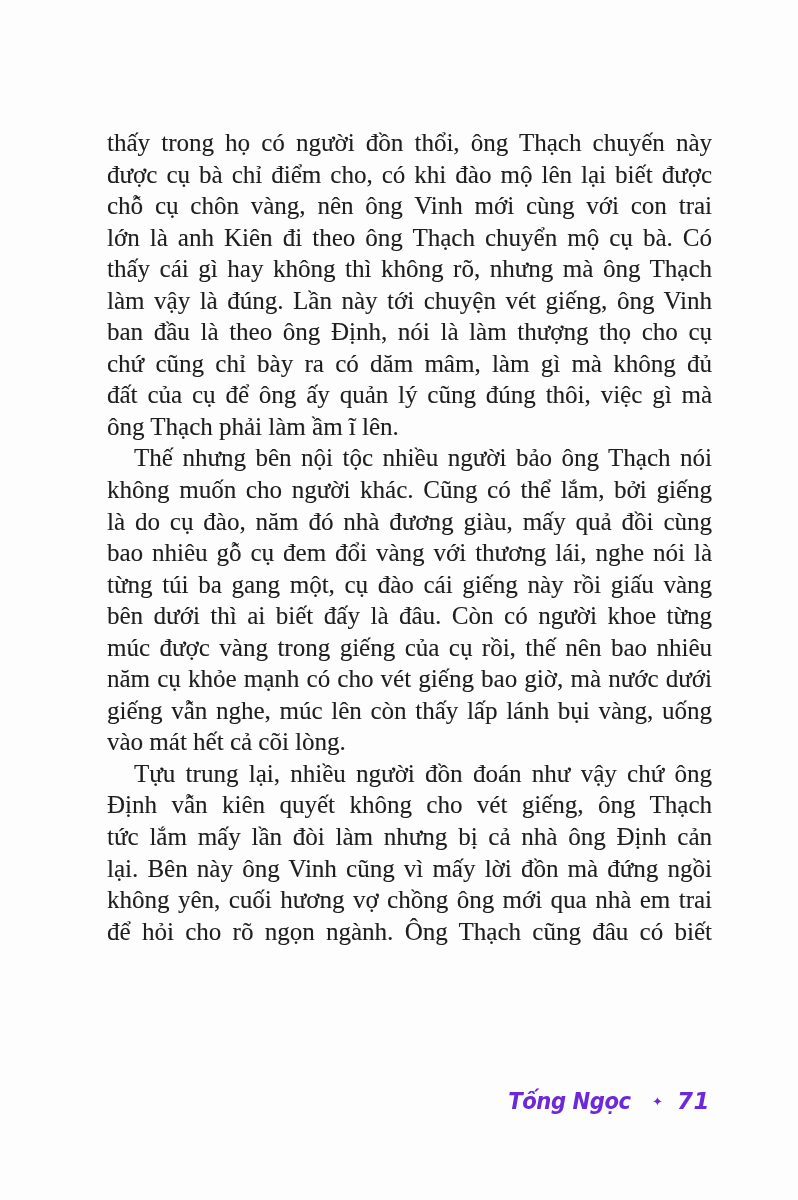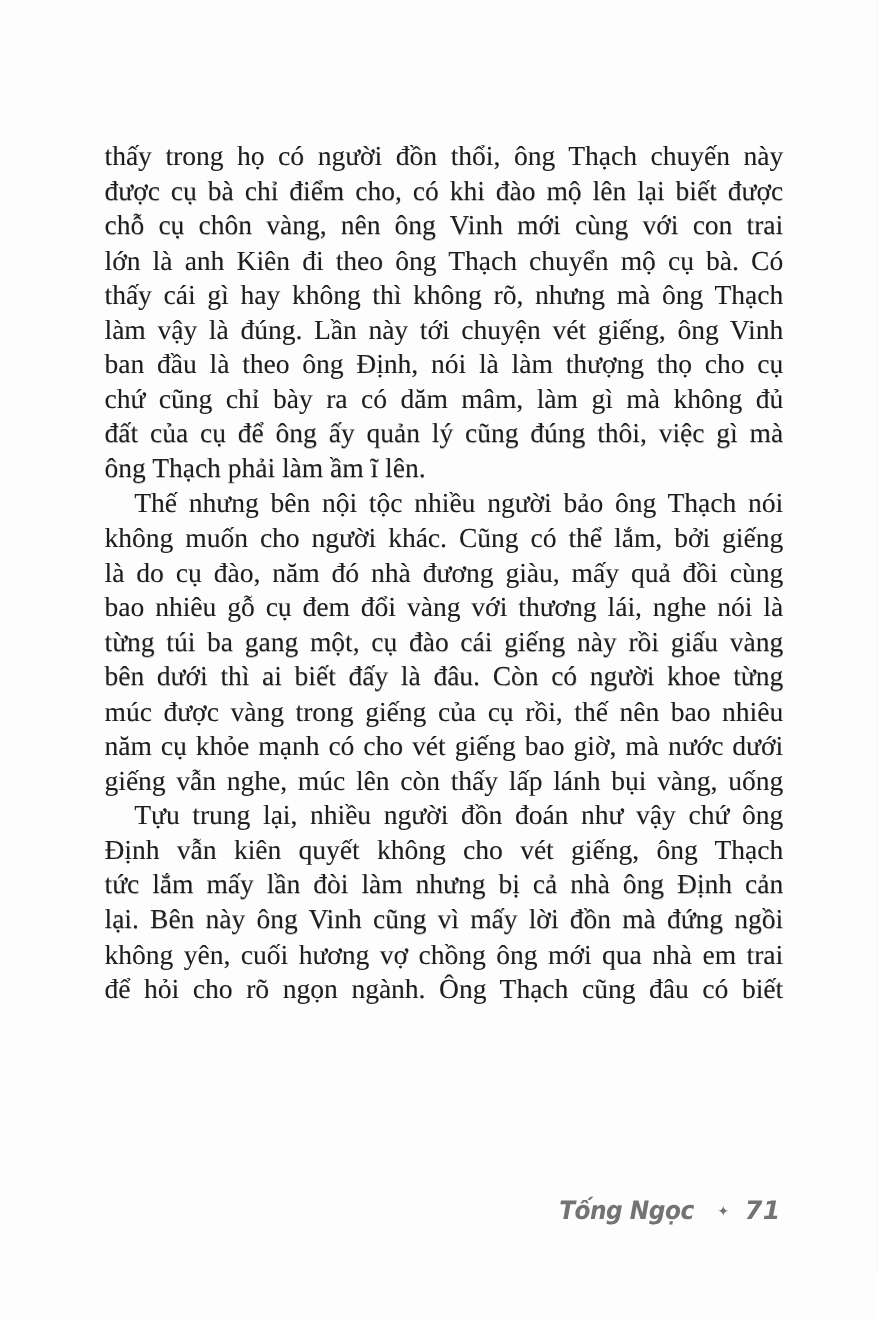--- a/index.html
+++ b/index.html
@@ -27,34 +27,35 @@
   .paragraph {
     margin: 0;
     padding: 0;
   }
   .line {
     line-height: 31.55px;
     height: 31.55px;
     text-align: justify;
     text-align-last: justify;
     white-space: normal;
+    margin-left: 12px;
   }
   .line.indent {
     padding-left: 27px;
   }
   .line.last {
     text-align-last: left;
   }
   .page-footer {
     position: absolute;
     top: 1088px;
     right: 88px;
     display: flex;
     align-items: center;
-    color: #737373;
+    color: #6d28d9;
     font-family: "DejaVu Sans", "Liberation Sans", sans-serif;
     font-style: italic;
     font-weight: 700;
   }
   .footer-author {
     font-size: 23px;
     letter-spacing: -0.5px;
     transform: scaleX(0.92);
   }
   .footer-star {
@@ -89,20 +90,21 @@
       <div class="paragraph">
         <div class="line indent">Thế nhưng bên nội tộc nhiều người bảo ông Thạch nói</div>
         <div class="line">không muốn cho người khác. Cũng có thể lắm, bởi giếng</div>
         <div class="line">là do cụ đào, năm đó nhà đương giàu, mấy quả đồi cùng</div>
         <div class="line">bao nhiêu gỗ cụ đem đổi vàng với thương lái, nghe nói là</div>
         <div class="line">từng túi ba gang một, cụ đào cái giếng này rồi giấu vàng</div>
         <div class="line">bên dưới thì ai biết đấy là đâu. Còn có người khoe từng</div>
         <div class="line">múc được vàng trong giếng của cụ rồi, thế nên bao nhiêu</div>
         <div class="line">năm cụ khỏe mạnh có cho vét giếng bao giờ, mà nước dưới</div>
         <div class="line">giếng vẫn nghe, múc lên còn thấy lấp lánh bụi vàng, uống</div>
+        <div class="line last">vào mát hết cả cõi lòng.</div>
       </div>
       <div class="paragraph">
         <div class="line indent">Tựu trung lại, nhiều người đồn đoán như vậy chứ ông</div>
         <div class="line">Định vẫn kiên quyết không cho vét giếng, ông Thạch</div>
         <div class="line">tức lắm mấy lần đòi làm nhưng bị cả nhà ông Định cản</div>
         <div class="line">lại. Bên này ông Vinh cũng vì mấy lời đồn mà đứng ngồi</div>
         <div class="line">không yên, cuối hương vợ chồng ông mới qua nhà em trai</div>
         <div class="line">để hỏi cho rõ ngọn ngành. Ông Thạch cũng đâu có biết</div>
       </div>
     </main>

